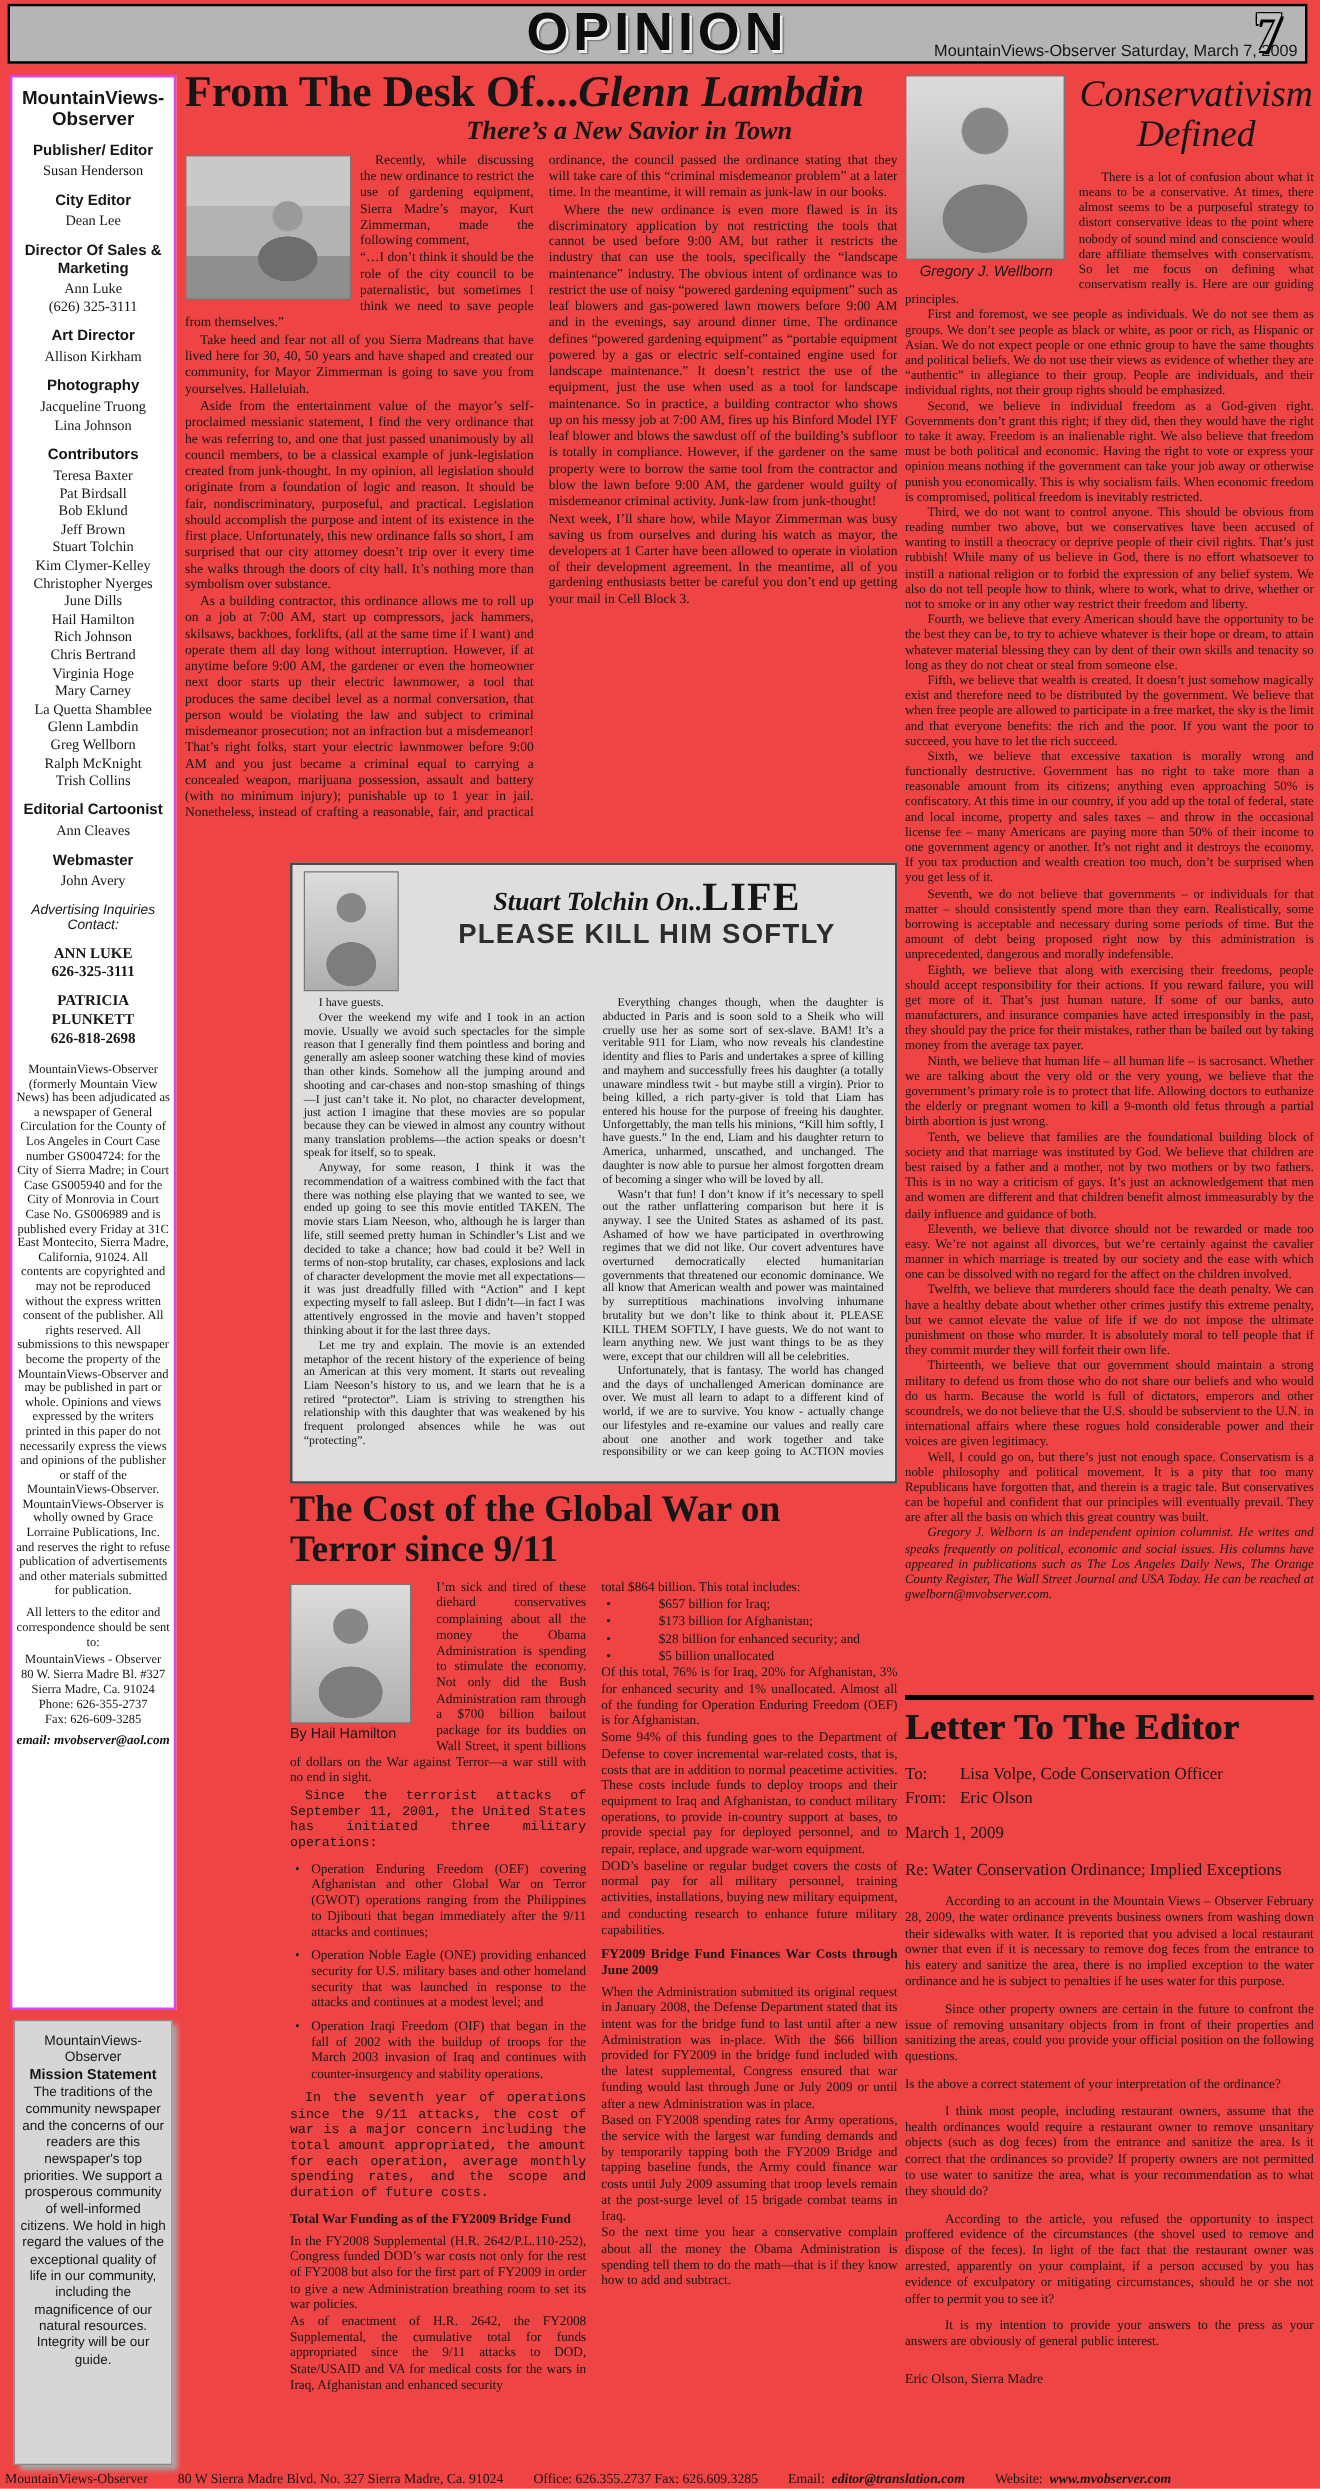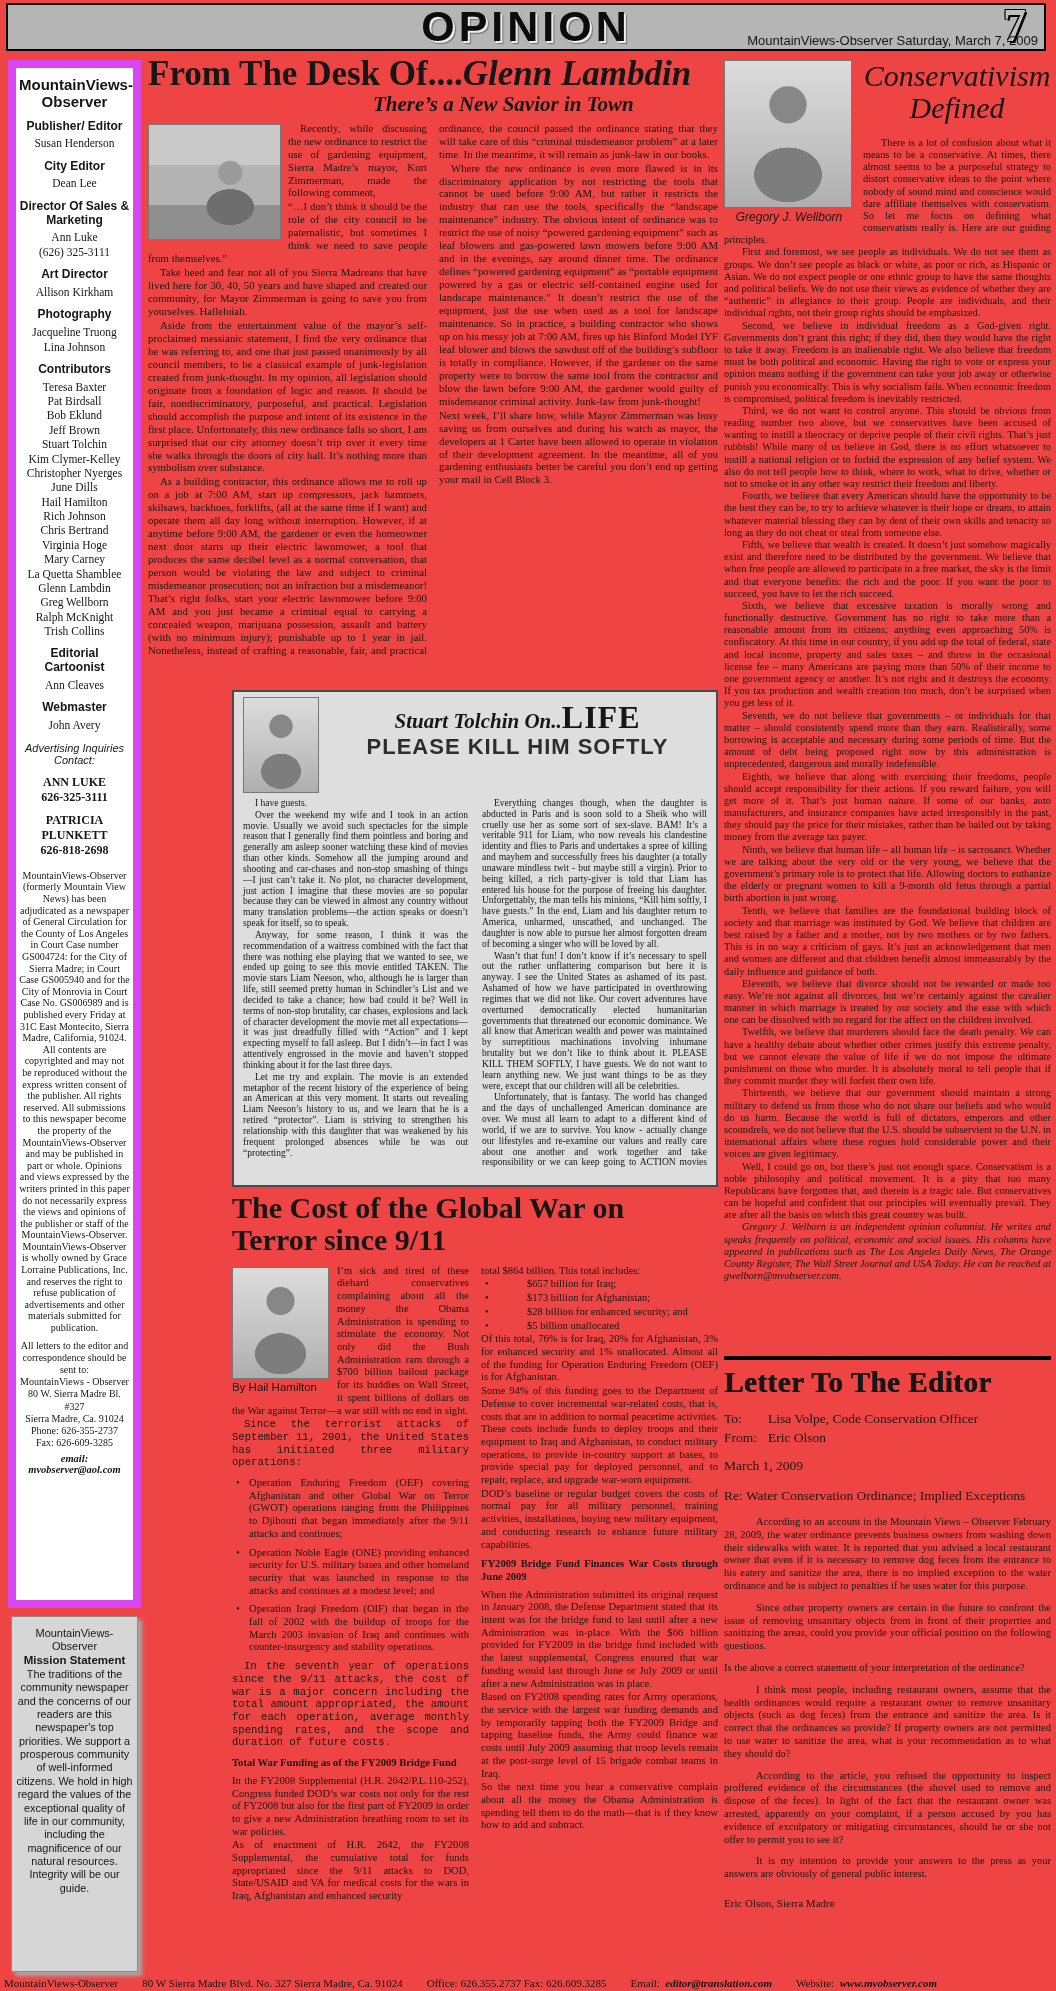--- a/index.html
+++ b/index.html
@@ -11,21 +11,21 @@
           border:2px solid #000;box-sizing:border-box;}
   .banner-title{position:absolute;left:0;right:0;top:-3px;text-align:center;
           font-family:"Liberation Sans",sans-serif;font-weight:bold;font-size:43px;
           letter-spacing:4px;color:#0c0c0c;text-shadow:2px 2px 0 #ededed,3px 3px 1px #6f6f6f;}
   .banner-page-num{position:absolute;right:18px;top:-6px;font-size:46px;font-weight:bold;
           color:#bfbfbf;text-shadow:-1px -1px 0 #000,1px -1px 0 #000,-1px 1px 0 #000,2px 2px 0 #000;}
   .banner-dateline{position:absolute;right:6px;bottom:1px;font-family:"Liberation Sans",sans-serif;
           font-size:13px;color:#151515;}
 
   
-  .sidebar{position:absolute;left:8px;top:60px;width:133px;height:1548px;border:8px solid #d946ef;
+  .sidebar{position:absolute;left:8px;top:60px;width:133px;height:1548px;border:2px solid #d946ef;
            background:#fff;box-sizing:border-box;padding:8px 3px;text-align:center;overflow:hidden;}
   .sb-title{font-family:"Liberation Sans",sans-serif;font-weight:bold;font-size:15px;
             line-height:1.15;white-space:pre-line;margin-bottom:6px;}
   .sidebar .fi-h{font-family:"Liberation Sans",sans-serif;font-weight:bold;font-size:12px;
                  line-height:1.15;margin:9px 0 3px;}
   .sidebar .fi-n{font-size:11.5px;line-height:1.25;}
   .sidebar .fi-hi{font-family:"Liberation Sans",sans-serif;font-style:italic;font-size:11px;
                   line-height:1.15;margin:9px 0 2px;white-space:pre-line;}
   .sidebar .fi-b{font-weight:bold;font-size:12px;line-height:1.25;margin:8px 0;white-space:pre-line;}
   .sidebar .fi-sm{font-size:10px;line-height:1.16;margin:12px 0 6px;}
@@ -82,21 +82,21 @@
   .tolchin-sub{font-family:"Liberation Sans",sans-serif;font-weight:bold;font-size:22px;
                color:#2d2d2d;letter-spacing:1px;line-height:1;}
   .tolchin-body{column-count:2;column-gap:14px;column-fill:auto;height:376px;
                 font-size:9.5px;line-height:1.14;text-align:justify;margin-top:3px;}
 
   
   .war{position:absolute;left:232px;top:1192px;width:486px;height:772px;overflow:hidden;}
   .war-title{font-size:30px;font-weight:bold;line-height:1.08;width:450px;margin:0 0 8px;}
   .war-cols{display:flex;gap:12px;}
   .war-col{width:237px;font-size:10.6px;line-height:1.2;text-align:justify;}
-  .war-photo-wrap{float:left;width:97px;margin:2px 8px 2px 0;}
+  .war-photo-wrap{float:left;width:97px;margin:2px 20px 2px 0;}
   .war-photo{width:97px;height:112px;}
   .war-byline{font-family:"Liberation Sans",sans-serif;font-size:11.5px;margin-top:2px;}
   .war-col .fi-p{margin-bottom:8px;font-family:Liberation Mono, monospace;}
 
   
   .wellborn{position:absolute;left:724px;top:58px;width:327px;height:1298px;overflow:hidden;}
   .wellborn-float{float:left;width:130px;margin:2px 9px 2px 0;text-align:center;}
   .wellborn-photo{width:128px;height:148px;}
   .wellborn-caption{font-family:"Liberation Sans",sans-serif;font-style:italic;font-size:12px;margin-top:2px;}
   .wellborn-title{font-size:30px;font-style:italic;text-align:center;line-height:1.08;margin:2px 0 12px;}

